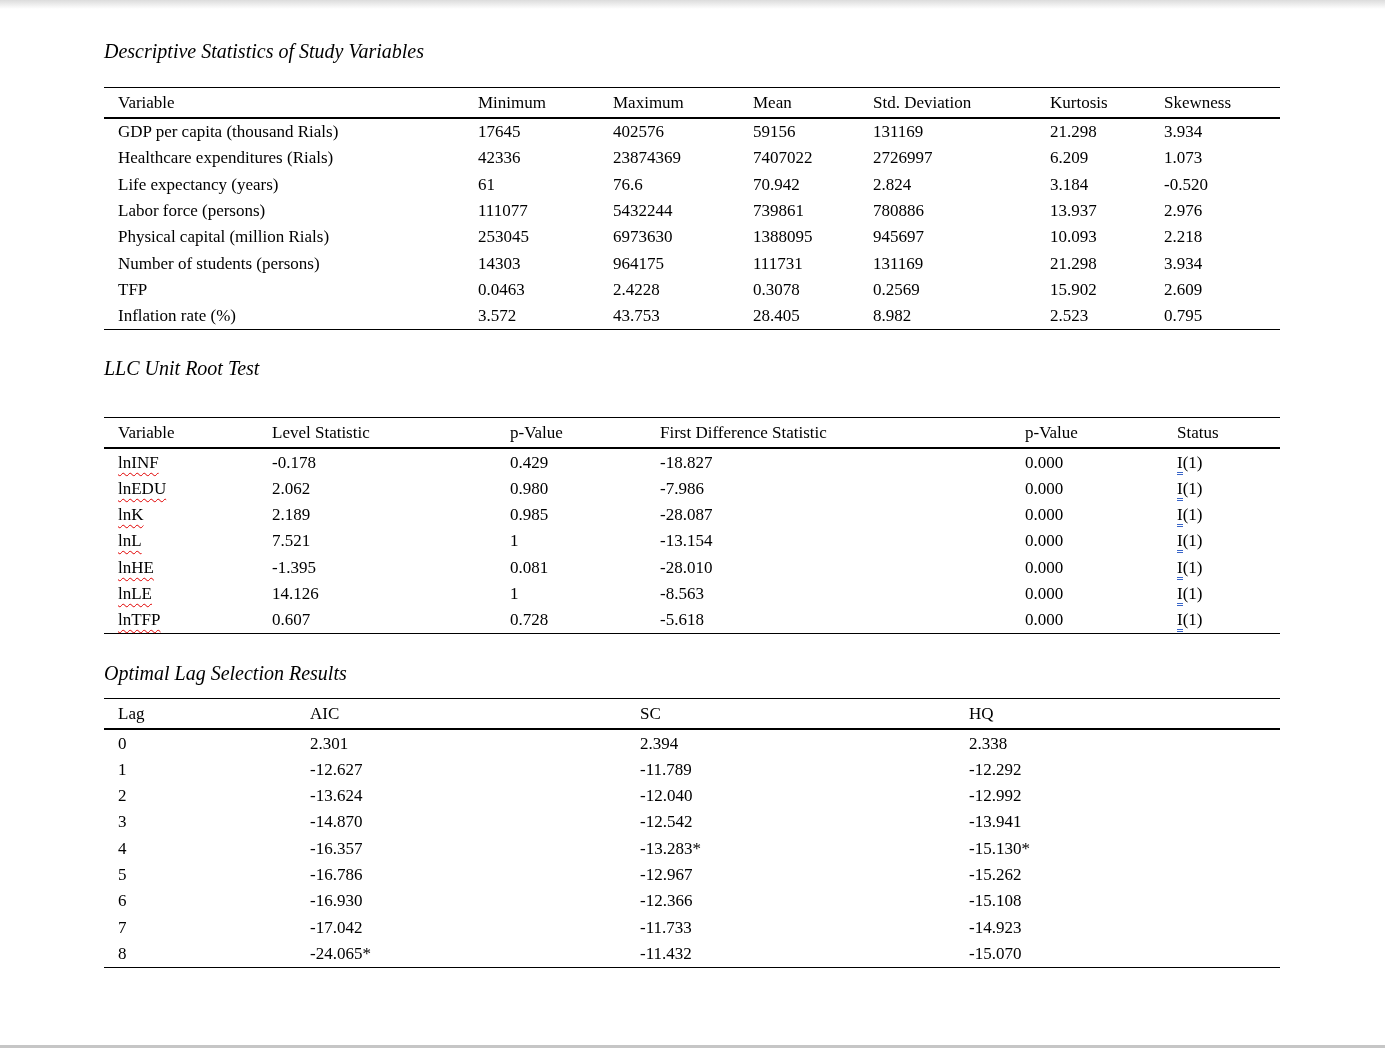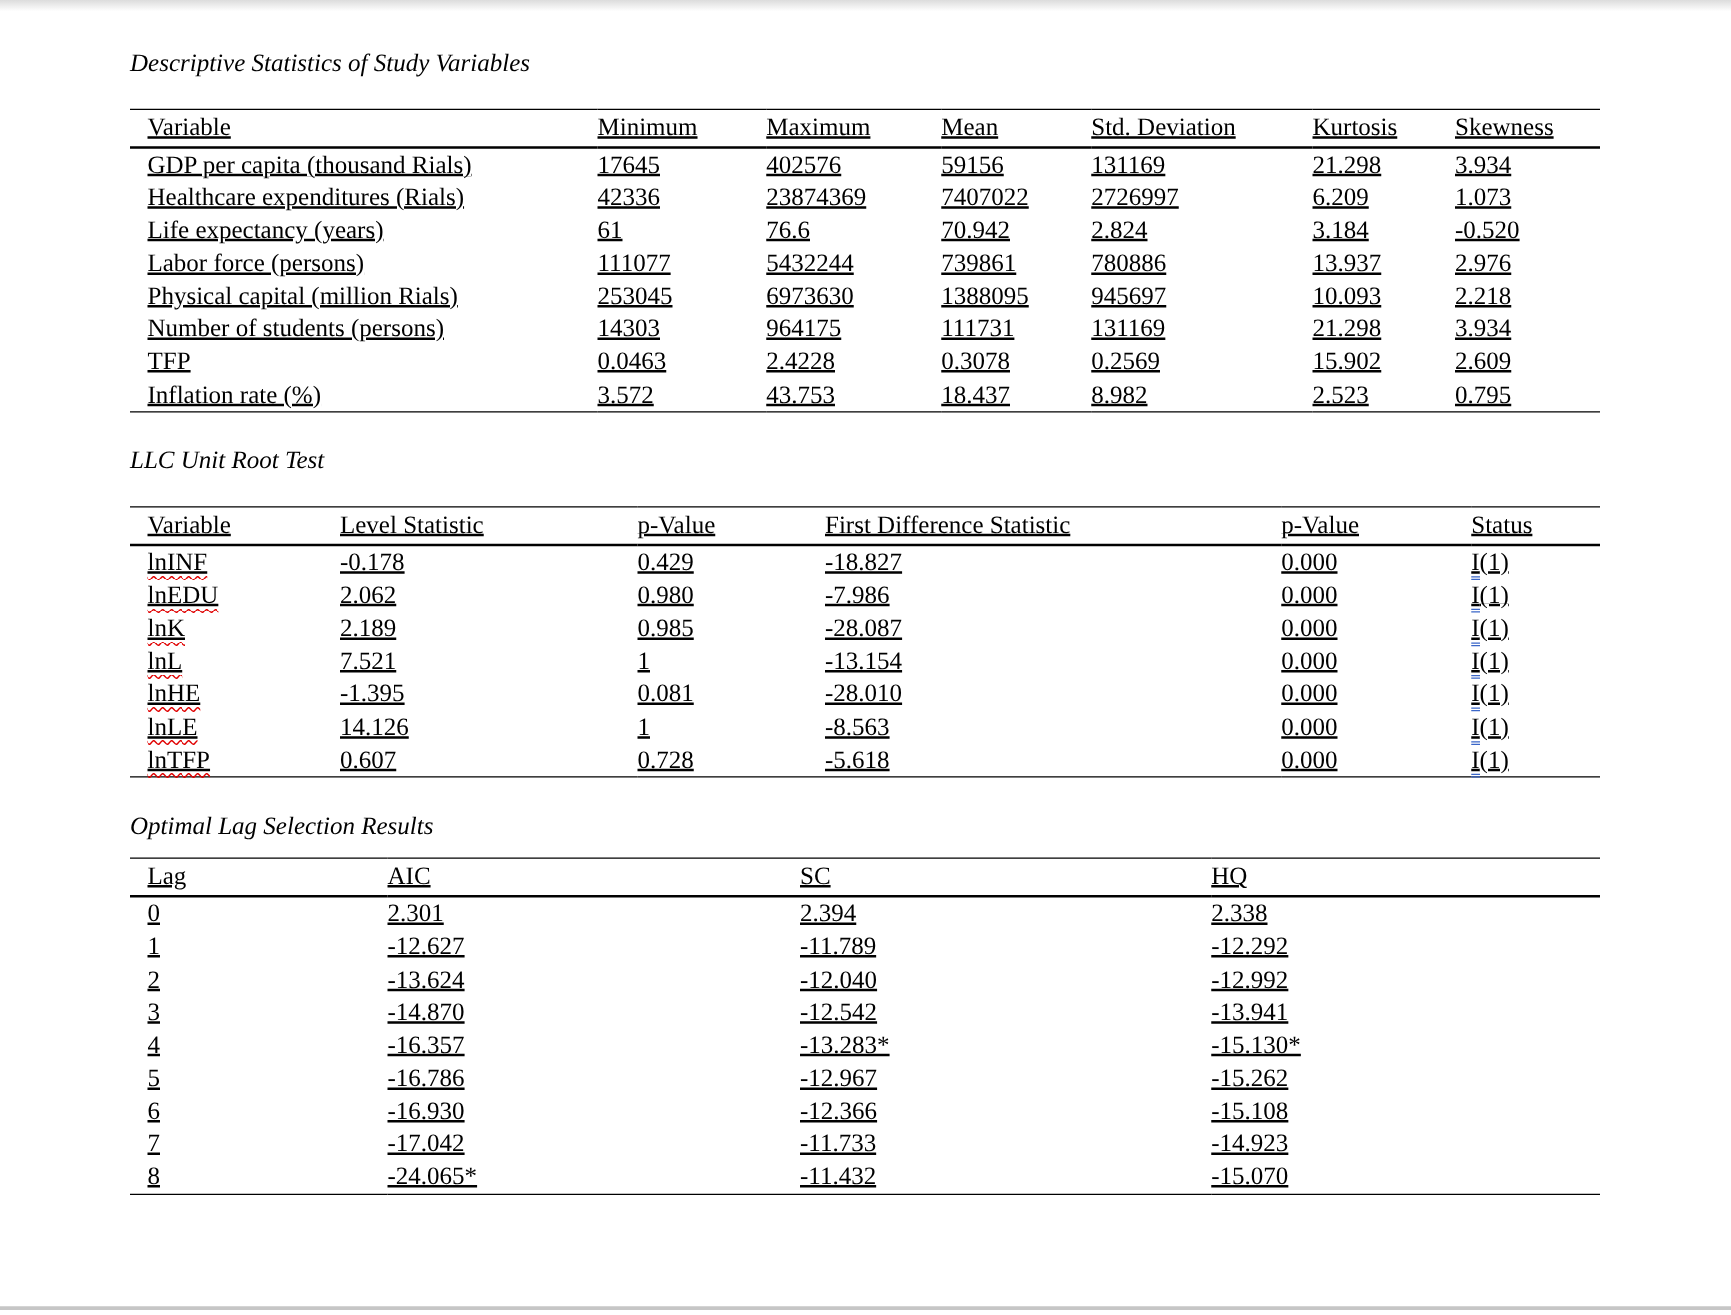--- a/index.html
+++ b/index.html
@@ -14,27 +14,26 @@
   }
   .bottom-line {
     position:absolute; top:1045px; left:0; width:100%; height:3px;
     background:#c6c6c6;
   }
   .content { position:absolute; left:104px; top:0; width:1176px; }
   .section-title {
     font-style:italic; font-weight:normal; font-size:20px; line-height:26px; margin:0;
   }
   #title-0 { margin-top:38px; margin-bottom:23px; }
-  #title-1 { margin-top:25px; margin-bottom:24px; }
+  #title-1 { margin-top:25px; margin-bottom:36px; }
   #title-2 { margin-top:26px; margin-bottom:12px; }
   table {
     width:1176px; table-layout:fixed; border-collapse:collapse;
     border-top:1.5px solid #000; border-bottom:1.5px solid #000;
-    font-size:20px;
-    text-decoration:underline;
+    font-size:17px;
   }
   th {
     font-weight:normal; text-align:left; vertical-align:middle;
     border-bottom:2px solid #000; height:29px; padding:0;
     white-space:nowrap; overflow:visible;
   }
   td {
     height:26.3px; vertical-align:middle; padding:0;
     white-space:nowrap; overflow:visible;
   }
@@ -140,21 +139,21 @@
           <td>2.4228</td>
           <td>0.3078</td>
           <td>0.2569</td>
           <td>15.902</td>
           <td>2.609</td>
         </tr>
         <tr>
           <td>Inflation rate (%)</td>
           <td>3.572</td>
           <td>43.753</td>
-          <td>18.437</td>
+          <td>28.405</td>
           <td>8.982</td>
           <td>2.523</td>
           <td>0.795</td>
         </tr>
       </tbody>
     </table>
 
   <h2 id="title-1" class="section-title">LLC Unit Root Test</h2>
 
   <table class="spellcheck-first-col grammar-last-col">

